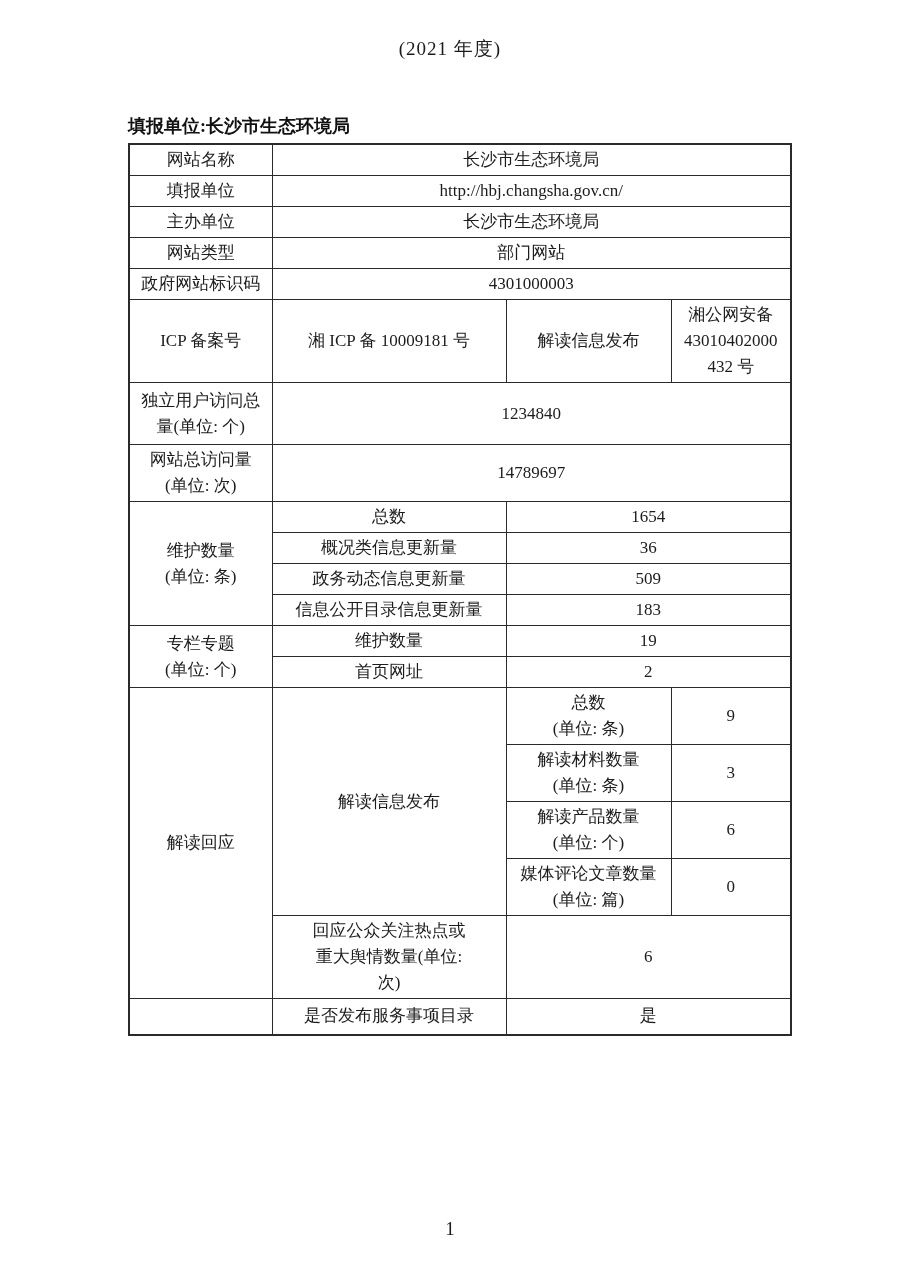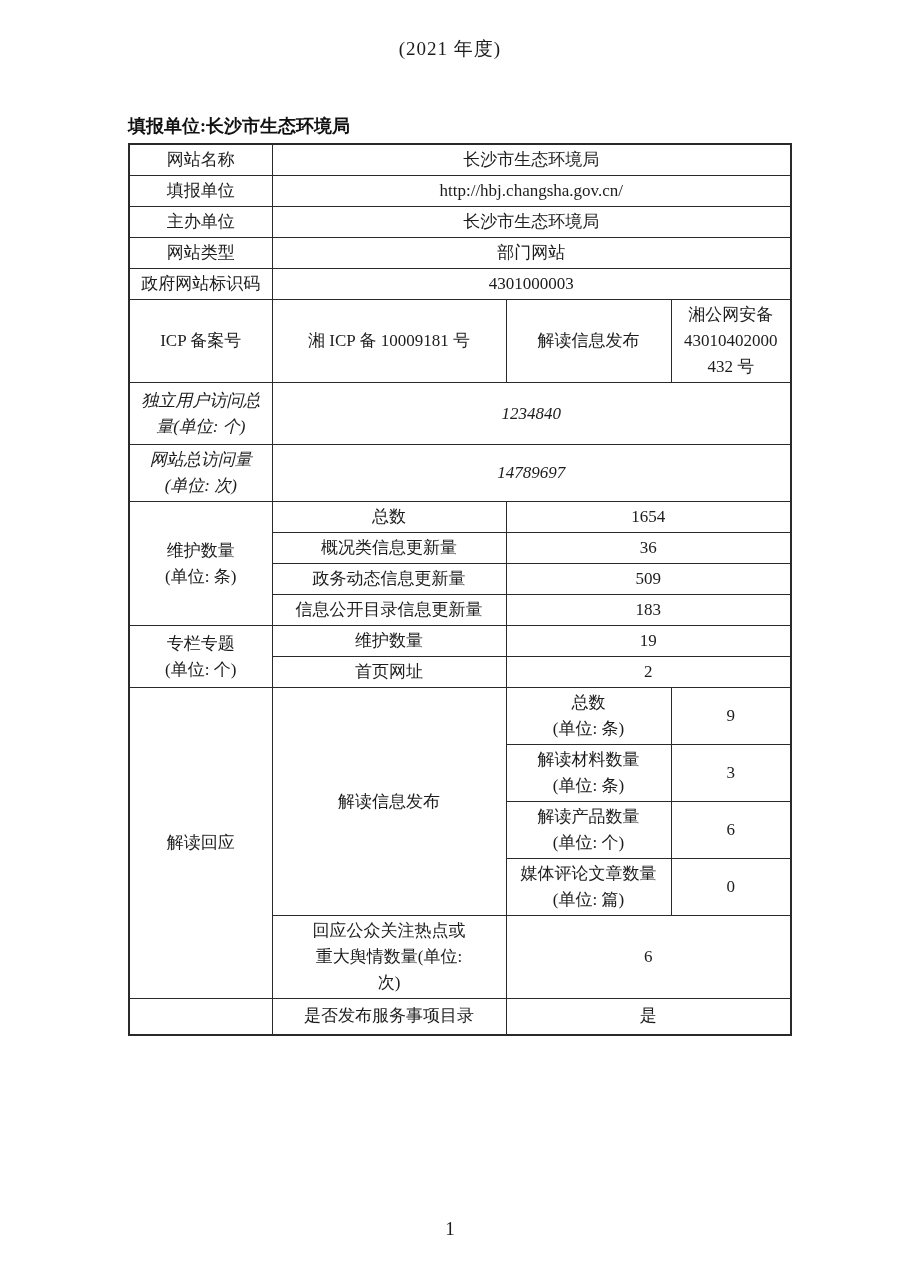--- a/index.html
+++ b/index.html
@@ -28,22 +28,22 @@
   table.report td {
     border:1px solid #2a2a2a;
     text-align:center; vertical-align:middle;
     font-size:17px; line-height:26px;
     padding:2px 5px; box-sizing:border-box;
     white-space:pre-line; color:#1c1c1c;margin-left:28px;
   }
   tr.h31 { height:31px; }
   tr.h30 { height:30px; }
   tr.h83 { height:83px; }
-  tr.h62 { height:62px;font-style:italic; }
-  tr.h53 { height:53px;font-style:italic; }
+  tr.h62 { height:62px; }
+  tr.h53 { height:53px; }
   tr.h51 { height:51px; }
   tr.h78 { height:78px;padding-left:36px; }
   tr.h36 { height:36px; }
   .page-number {
     position:absolute; left:0; right:0; top:1182px;
     text-align:center; font-size:19px; color:#1c1c1c;
   }
 </style>
 </head>
 <body>

